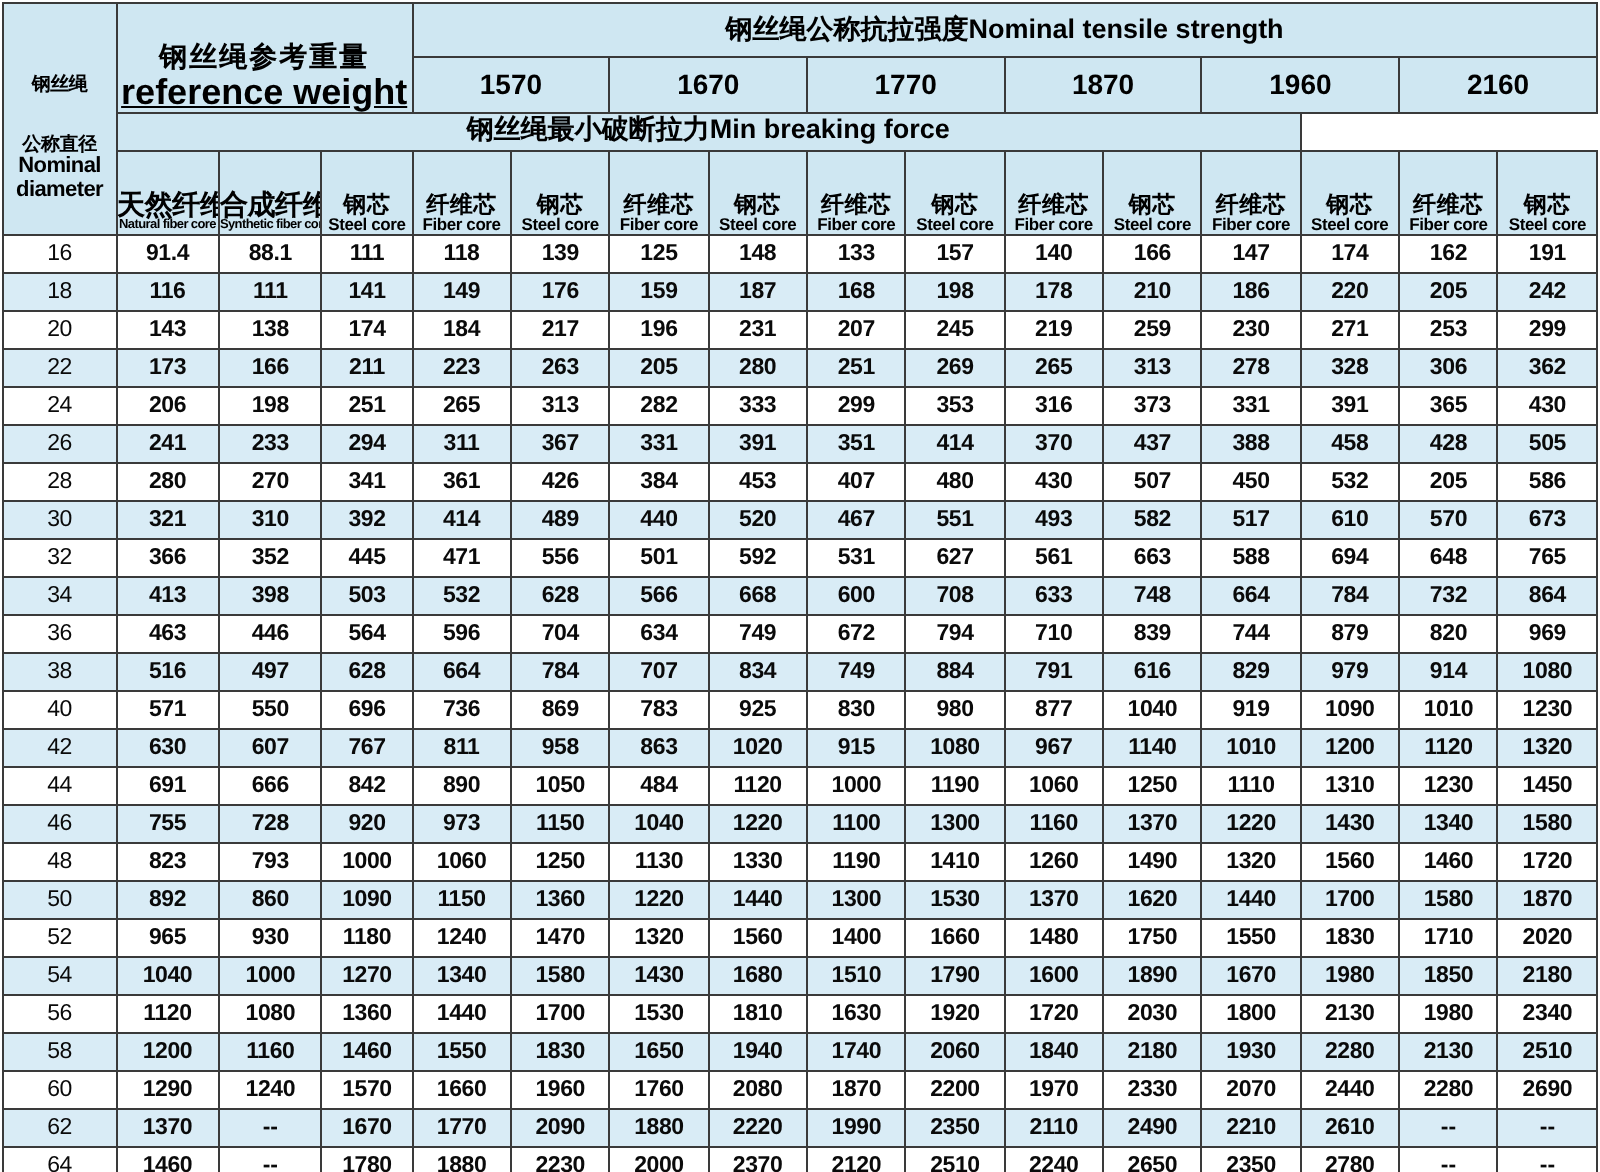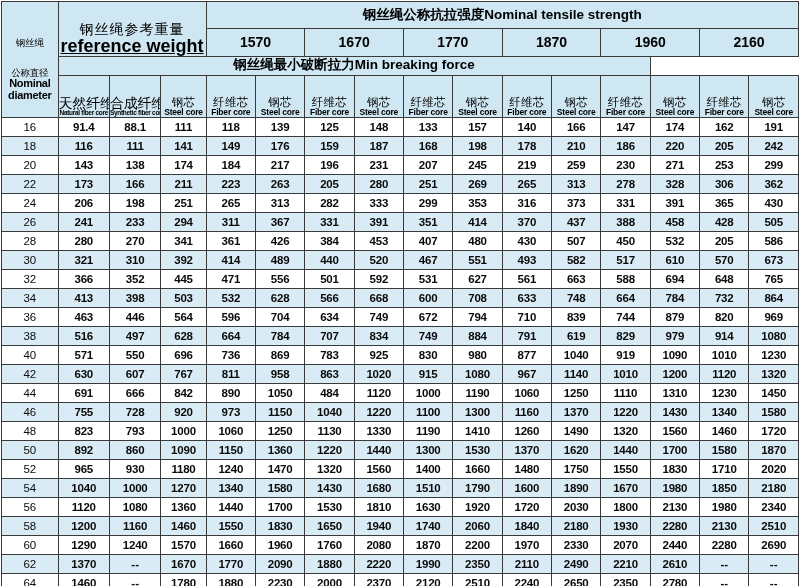--- a/index.html
+++ b/index.html
@@ -26,21 +26,21 @@
   }
   
   thead th{
     background:#cfe7f2;
     color:#000;
     font-weight:bold;
     line-height:1.05;
   }
   .hdr-cn{
     font-family:"DejaVu Sans","Liberation Sans",sans-serif;
-    font-weight:normal;
+    font-weight:bold;
     display:block;
     margin-top:20px;
   }
   .hdr-en{display:block;font-weight:bold;}
 
   
   .c-dia .hdr-cn{font-size:9.5px;letter-spacing:-0.2px;}
   .c-dia .hdr-en{font-size:11px;letter-spacing:-0.3px;}
 
   
@@ -398,21 +398,21 @@
           <td>516</td>
           <td>497</td>
           <td>628</td>
           <td>664</td>
           <td>784</td>
           <td>707</td>
           <td>834</td>
           <td>749</td>
           <td>884</td>
           <td>791</td>
-          <td>619</td>
+          <td>616</td>
           <td>829</td>
           <td>979</td>
           <td>914</td>
           <td>1080</td>
         </tr>
         <tr>
           <td class="dia">40</td>
           <td>571</td>
           <td>550</td>
           <td>696</td>

